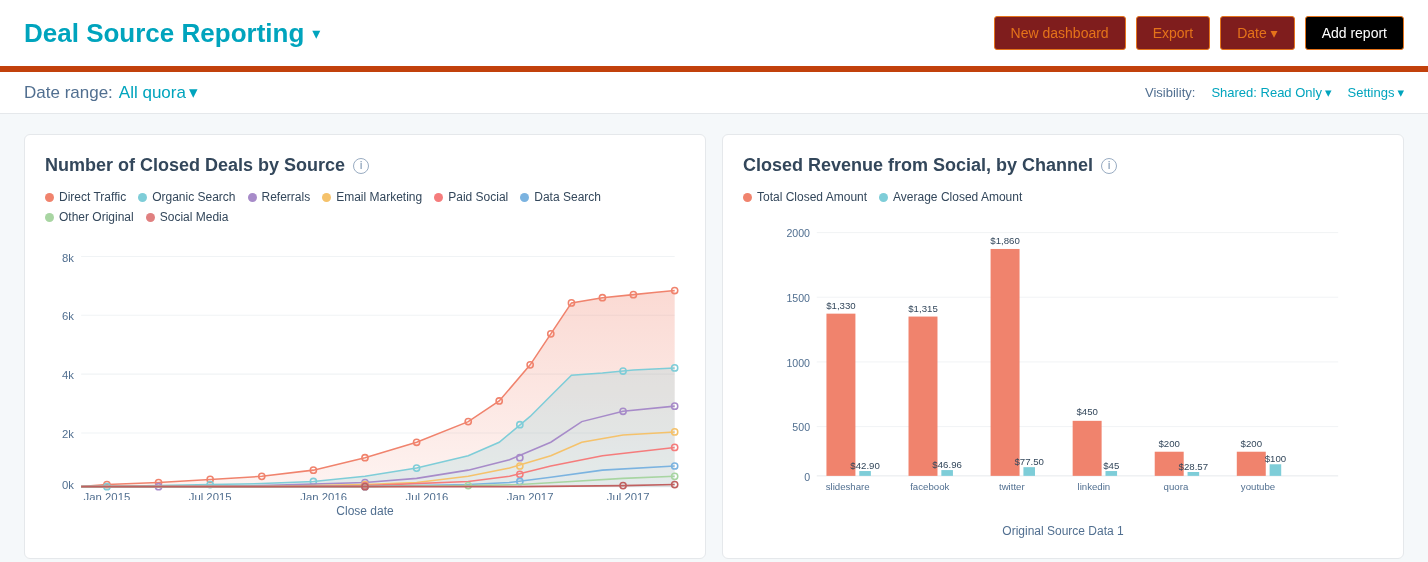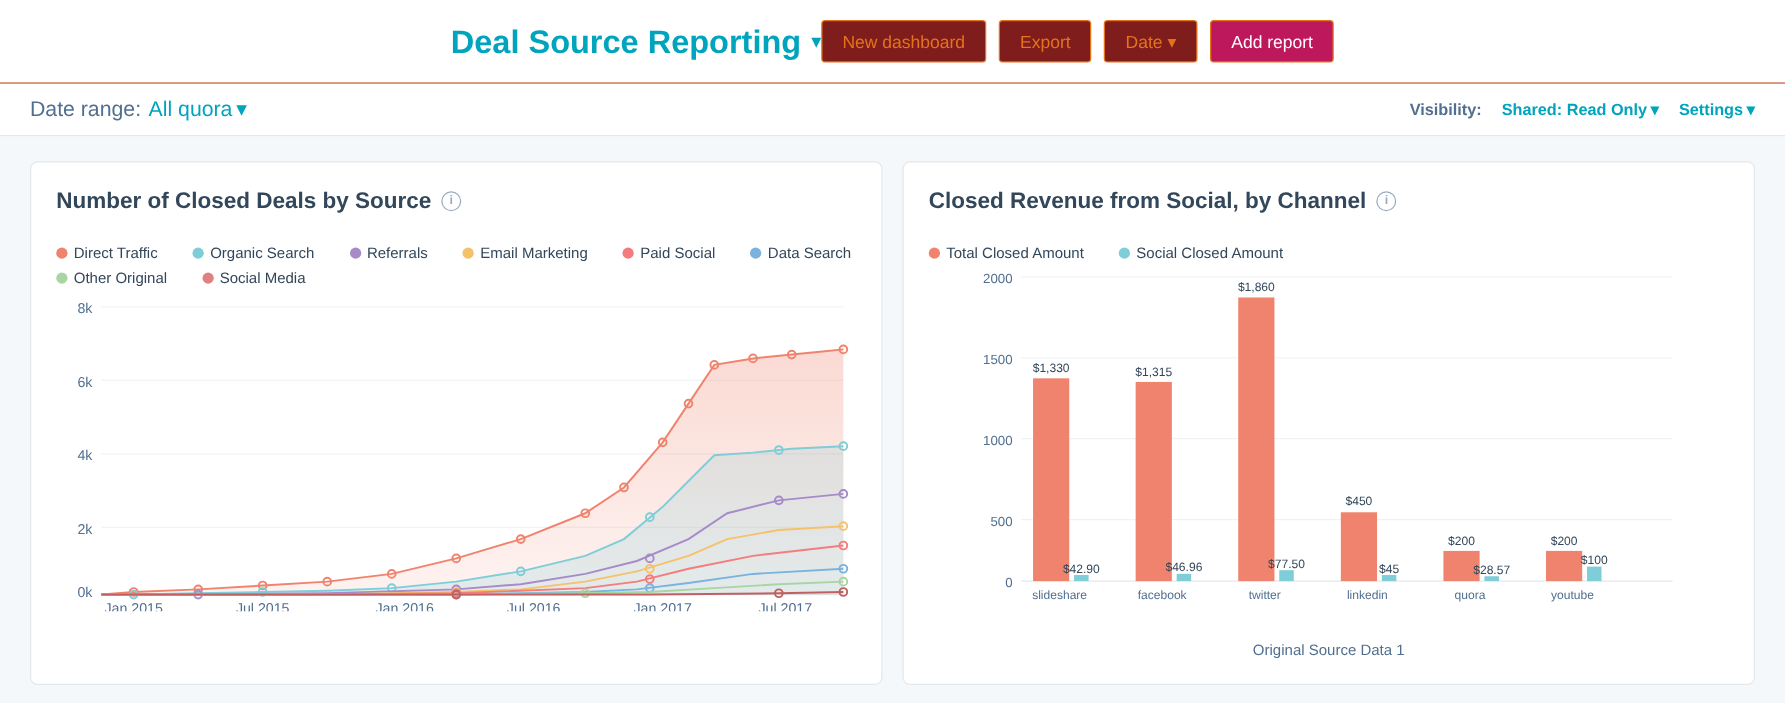--- a/index.html
+++ b/index.html
@@ -1,41 +1,41 @@
 <!DOCTYPE html>
 <html><head>
   <meta charset="utf-8">
   <style>
     * { box-sizing: border-box; margin: 0; padding: 0; }
     body { font-family: -apple-system, BlinkMacSystemFont, 'Segoe UI', sans-serif; background: #f5f8fa; color: #33475b; font-size: 14px; }
     
-    .header { display: flex; align-items: center; justify-content: center; padding: 16px 24px; background: #fff; border-bottom: 1px solid #c2410c; }
+    .header { display: flex; align-items: center; justify-content: space-between; padding: 16px 24px; background: #fff; border-bottom: 6px solid #c2410c; }
     .header-left { display: flex; align-items: center; gap: 8px; }
     .header-title { font-size: 26px; font-weight: 600; color: #00a4bd; }
     .header-chevron { color: #00a4bd; font-size: 16px; }
     .header-actions { display: flex; align-items: center; gap: 10px; }
     .btn { padding: 8px 16px; border-radius: 3px; font-size: 14px; cursor: pointer; font-weight: 500; }
     .btn-outline { background: #7f1d1d; border: 1px solid #e5731a; color: #e5731a; }
-    .btn-solid { background: #be185d; border: 1px solid #e5731a; color: #fff; }
+    .btn-solid { background: #000000; border: 1px solid #e5731a; color: #fff; }
     
     .toolbar { display: flex; align-items: center; justify-content: space-between; padding: 10px 24px; background: #fff; border-bottom: 1px solid #e5e8eb; }
     .toolbar-left { display: flex; align-items: center; gap: 6px; font-size: 17px; color: #516f90; }
     .toolbar-link { color: #00a4bd; cursor: pointer; display: flex; align-items: center; gap: 3px; }
-    .toolbar-right { display: flex; align-items: center; gap: 16px; font-size: 13px; color: #516f90; font-weight: bold; }
+    .toolbar-right { display: flex; align-items: center; gap: 16px; font-size: 13px; color: #516f90; }
     
     .content { display: flex; gap: 16px; padding: 20px 24px; }
     
     .card { background: #fff; border: 1px solid #e5e8eb; border-radius: 6px; padding: 20px; }
     .card-left { flex: 1; }
     .card-right { flex: 1; }
     
-    .card-title { font-size: 18px; font-weight: 600; color: #33475b; margin-bottom: 24px; display: flex; align-items: center; gap: 8px; }
+    .card-title { font-size: 18px; font-weight: 600; color: #33475b; margin-bottom: 14px; display: flex; align-items: center; gap: 8px; }
     .info-icon { width: 16px; height: 16px; border-radius: 50%; border: 1px solid #99acc2; color: #99acc2; display: inline-flex; align-items: center; justify-content: center; font-size: 10px; cursor: pointer; }
     
-    .legend { display: flex; flex-wrap: wrap; gap: 6px 28px; margin-bottom: 0; font-size: 12px; }
+    .legend { display: flex; flex-wrap: wrap; gap: 6px 12px; margin-bottom: 16px; font-size: 12px; }
     .legend-item { display: flex; align-items: center; gap: 5px; }
     .legend-dot { width: 9px; height: 9px; border-radius: 50%; }
     
     .chart-area { position: relative; width: 100%; height: 260px; }
     
     svg.line-chart { width: 100%; height: 100%; }
     svg.bar-chart { width: 100%; height: 280px; }
     
     .x-axis-label { text-anchor: middle; font-size: 11px; fill: #516f90; }
     .y-axis-label { text-anchor: end; font-size: 11px; fill: #516f90; }
@@ -207,35 +207,36 @@
         <polyline points="35,238 210,238 310,238 410,237 460,236 510,233 560,230 610,228" fill="none" stroke="#a8d5a2" stroke-width="1.5"></polyline>
         <circle cx="410" cy="237" r="3" fill="none" stroke="#a8d5a2" stroke-width="1.5"></circle>
         <circle cx="610" cy="228" r="3" fill="none" stroke="#a8d5a2" stroke-width="1.5"></circle>
 
         <polyline points="35,238 310,238 460,238 560,237 610,236" fill="none" stroke="#c06060" stroke-width="1.5"></polyline>
         <circle cx="310" cy="238" r="3" fill="none" stroke="#c06060" stroke-width="1.5"></circle>
         <circle cx="560" cy="237" r="3" fill="none" stroke="#c06060" stroke-width="1.5"></circle>
         <circle cx="610" cy="236" r="3" fill="none" stroke="#c06060" stroke-width="1.5"></circle>
       </svg>
     </div>
+    <div class="chart-x-title">Close date</div>
   </div>
 
   <div class="card card-right">
     <div class="card-title">
       <span>Closed Revenue from Social, by Channel</span>
       <span class="info-icon">i</span>
     </div>
     <div class="legend" id="right-legend">
         <div class="legend-item">
           <span class="legend-dot" style="background:#f0836d"></span>
           <span>Total Closed Amount</span>
         </div>
         <div class="legend-item">
           <span class="legend-dot" style="background:#7ecdd8"></span>
-          <span>Social Closed Amount</span>
+          <span>Average Closed Amount</span>
         </div>
       </div>
     <div class="chart-area" style="height:300px;">
       <svg class="bar-chart" viewBox="0 0 580 290" xmlns="http://www.w3.org/2000/svg">
 
         <text x="28" y="18" class="y-axis-label">2000</text>
         <text x="28" y="85" class="y-axis-label">1500</text>
         <text x="28" y="152" class="y-axis-label">1000</text>
         <text x="28" y="219" class="y-axis-label">500</text>
         <text x="28" y="270" class="y-axis-label">0</text>

